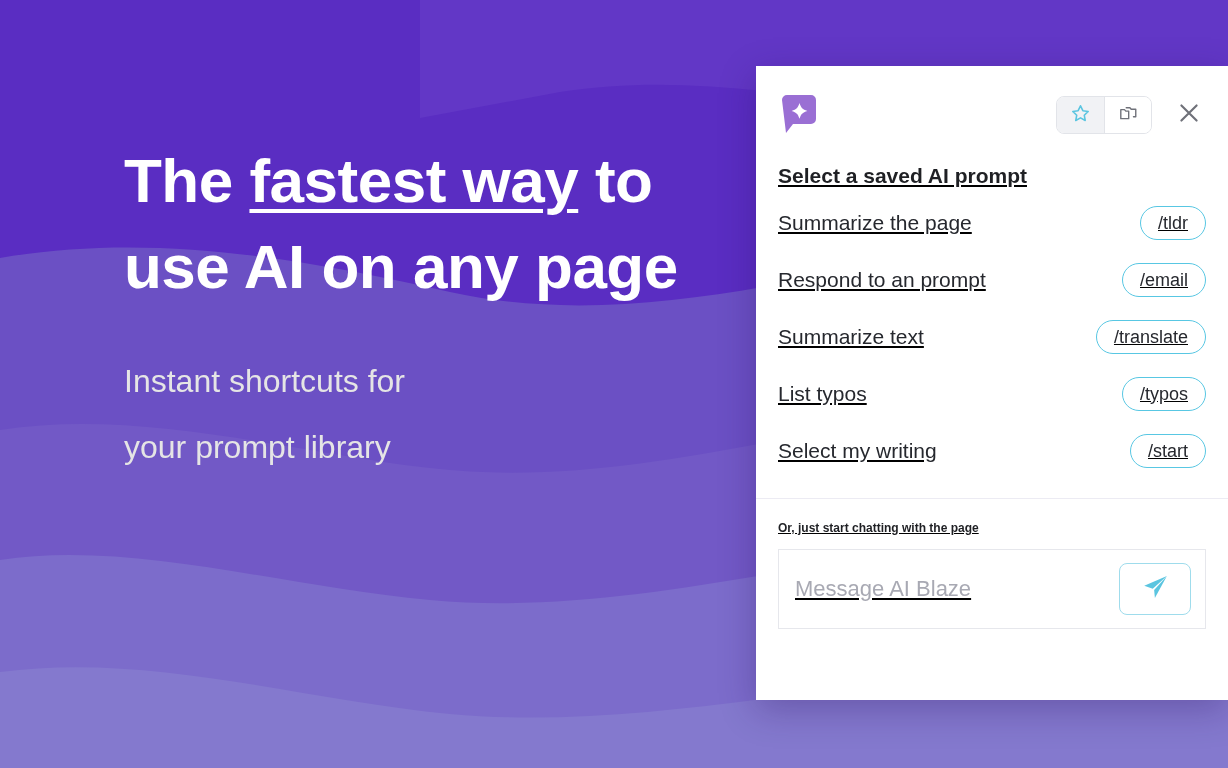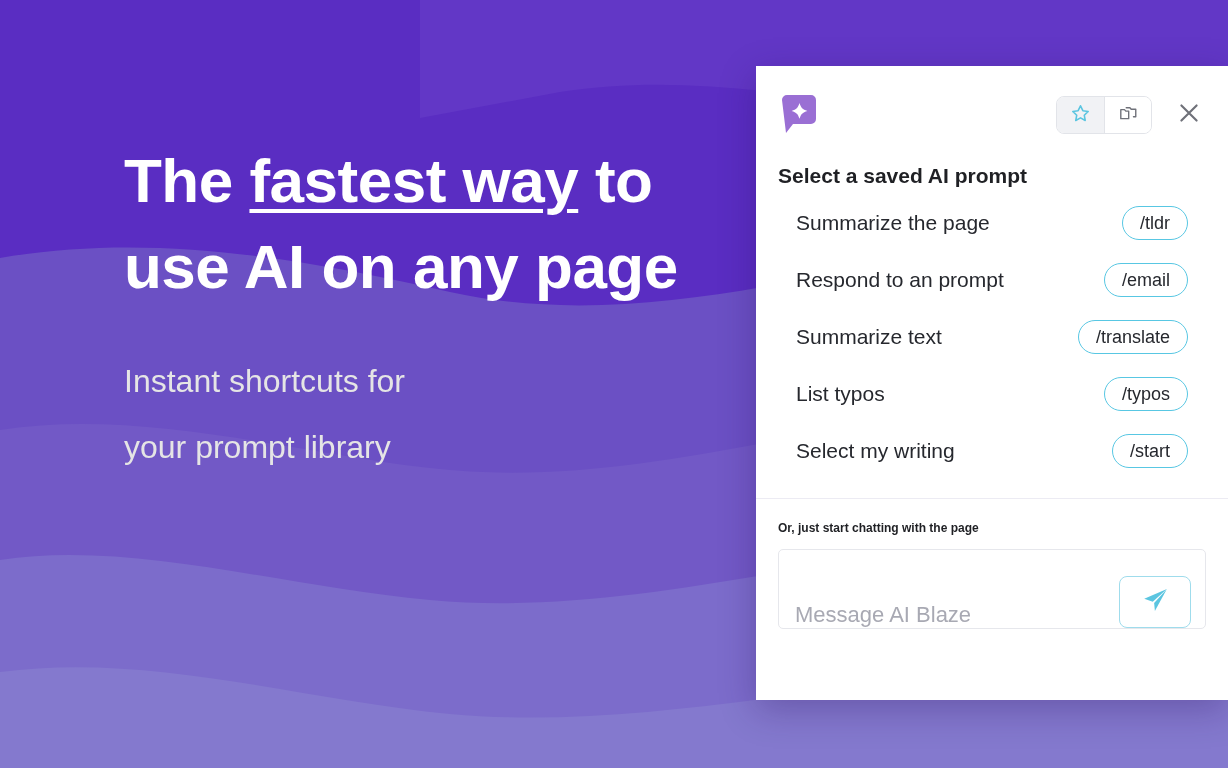--- a/index.html
+++ b/index.html
@@ -36,21 +36,21 @@
   }
 
   
   .panel {
     position:absolute;
     left:756px; top:66px;
     width:472px; height:634px;
     background:#ffffff;
     z-index:3;
     box-shadow:0 10px 34px rgba(40,12,90,0.30);
-    display:flex; flex-direction:column;
+    display:flex; flex-direction:column;text-decoration:underline;
   }
 
   .panel-header {
     height:98px; flex:0 0 98px;
     display:flex; align-items:center;
     padding:0 22px 0 22px;
   }
 
   .logo-mark {
     width:42px; height:42px; flex:0 0 42px; position:relative;
@@ -75,21 +75,21 @@
     margin-left:20px; width:34px; height:34px;
     display:flex; align-items:center; justify-content:center;
     cursor:pointer;
   }
 
   .section-title {
     font-size:21px; font-weight:bold; color:#1f2024;
     padding:0 22px; margin-bottom:6px;
   }
 
-  .prompt-list { padding:0 40px; }
+  .prompt-list { padding:0 22px; }
   .prompt-row {
     height:57px; display:flex; align-items:center; cursor:pointer;
   }
   .prompt-label {
     font-size:21px; color:#26282e; font-weight:400; flex:1 1 auto;
   }
   .prompt-pill {
     flex:0 0 auto;
     border:1.6px solid #58c7e3;
     border-radius:999px;
@@ -100,22 +100,22 @@
 
   .panel-divider {
     height:1px; background:#ecebf3; margin-top:19px;
   }
 
   .chat-section { padding:22px 22px 0 22px; }
   .chat-title {
     font-size:12px; font-weight:bold; color:#1f2024; margin-bottom:14px;
   }
   .chat-input-wrap {
-    border:1px solid #e6e7ec; border-radius:5px;
-    height:80px; display:flex; align-items:flex-end;
+    border:1px solid #e6e7ec; border-radius:0;
+    height:80px; display:flex; align-items:center;
     padding:0 14px 0 16px; background:#fff;
   }
   .chat-input {
     flex:1 1 auto; border:none; outline:none;
     font-family:"Liberation Sans", sans-serif;
     font-size:22px; color:#3a3b42; background:transparent;
   }
   .chat-input::placeholder { color:#a8a9b3; }
   .send-btn {
     flex:0 0 auto; width:72px; height:52px;

